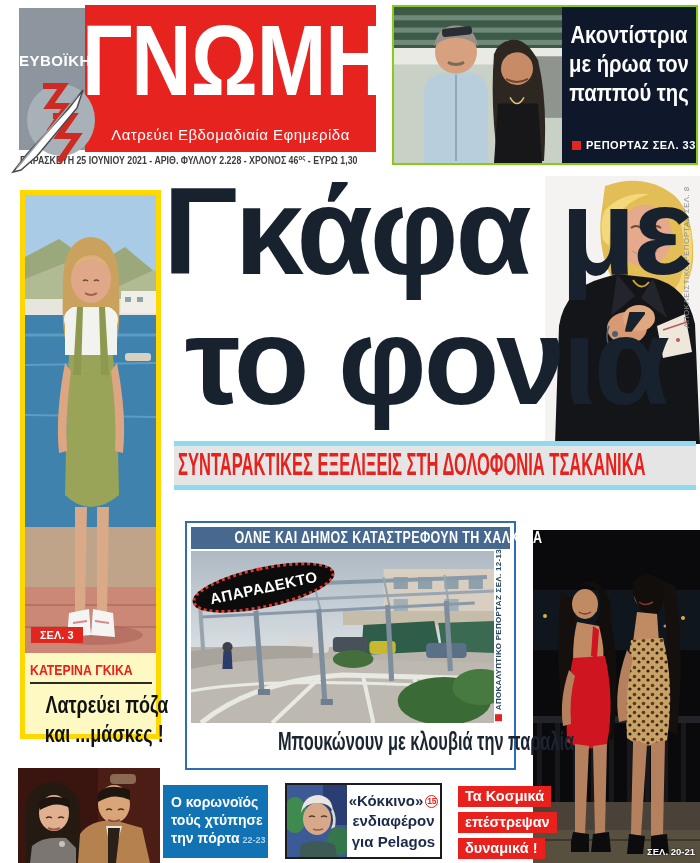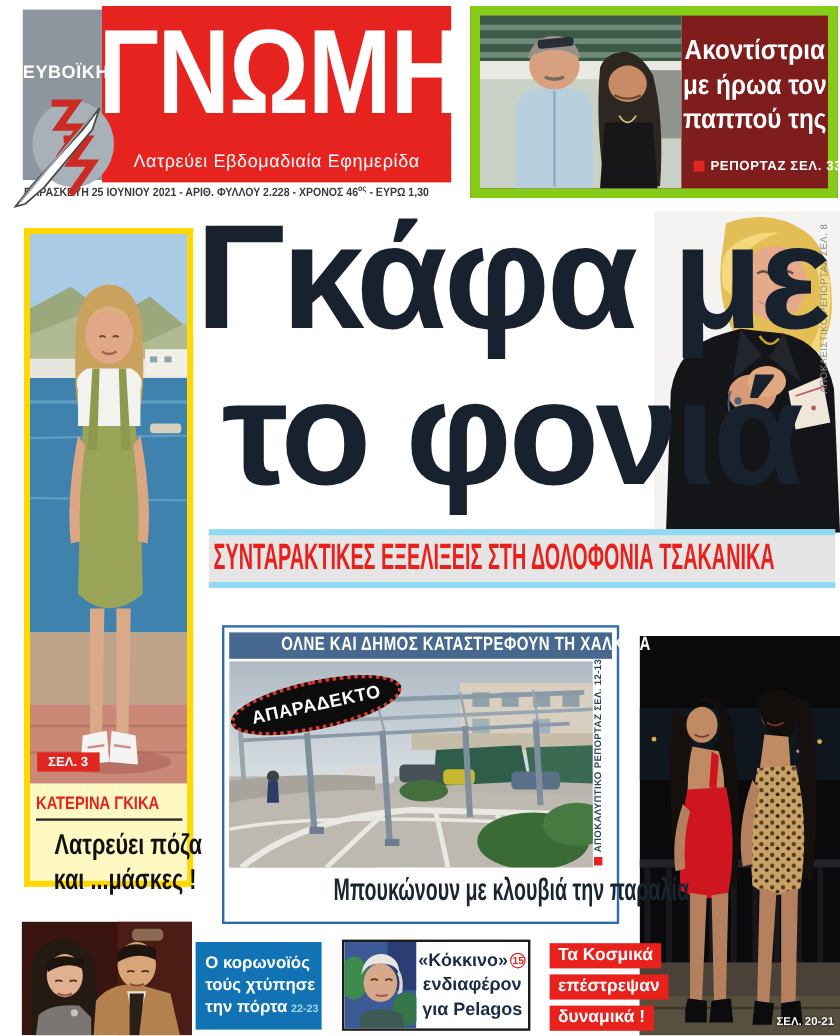--- a/index.html
+++ b/index.html
@@ -11,21 +11,21 @@
   .logo-gray { position:absolute; left:19px; top:8px; width:66px; height:142px; background:#8d959e; z-index:4; }
   .region-label { display:block; margin-top:44px; text-align:left; color:#fff; font-weight:bold; font-size:15px; letter-spacing:.5px; }
   .logo-art { position:absolute; left:-16px; top:64px; width:110px; height:104px; overflow:visible; z-index:5; }
   .masthead-red { position:absolute; left:85px; top:5px; width:291px; height:147px; background:#e6231f; z-index:3; text-align:center; }
   .paper-title { display:inline-block; color:#fff; font-weight:bold; font-size:82px; letter-spacing:-1px; line-height:1; margin-top:6px; transform:scale(1.02,1.22); transform-origin:center top; }
   .paper-subtitle { position:absolute; left:0; right:0; bottom:9px; color:#fff; font-size:15px; letter-spacing:.5px; }
   .date-line { position:absolute; left:20px; top:154px; width:370px; white-space:nowrap; font-size:10px; font-weight:bold; color:#3c3c3c; transform:scaleX(.88); transform-origin:left center; z-index:2; }
   .date-line sup { font-size:7px; }
 
   
-  .topright { position:absolute; left:392px; top:5px; width:306px; height:160px; background:#7f1d1d; border:8px solid #84cc16; display:flex; }
+  .topright { position:absolute; left:392px; top:5px; width:306px; height:160px; background:#0f172a; border:2px solid #84cc16; display:flex; }
   .topright .photo { width:168px; height:100%; flex:none; }
   .topright .txtcol { flex:1; position:relative; }
   .tr-headline { position:absolute; left:50%; top:14px; width:150px; margin-left:-75px; transform:scaleX(.88); transform-origin:center top; text-align:center; color:#fff; font-weight:bold; font-size:23px; line-height:1.25; }
   .tr-report { position:absolute; left:10px; bottom:12px; color:#fff; font-weight:bold; font-size:11px; letter-spacing:.5px; white-space:nowrap; }
   .redsq { display:inline-block; width:9px; height:9px; background:#e0261f; margin-right:5px; vertical-align:-1px; }
 
   
   .killer-photo { position:absolute; left:545px; top:176px; width:155px; height:268px; z-index:1; }
   .vref { writing-mode:vertical-rl; transform:rotate(180deg); white-space:nowrap; }
   .side-ref-8 { position:absolute; left:682px; top:188px; height:140px; color:#8a8a8a; font-size:8px; letter-spacing:.4px; z-index:2; }

